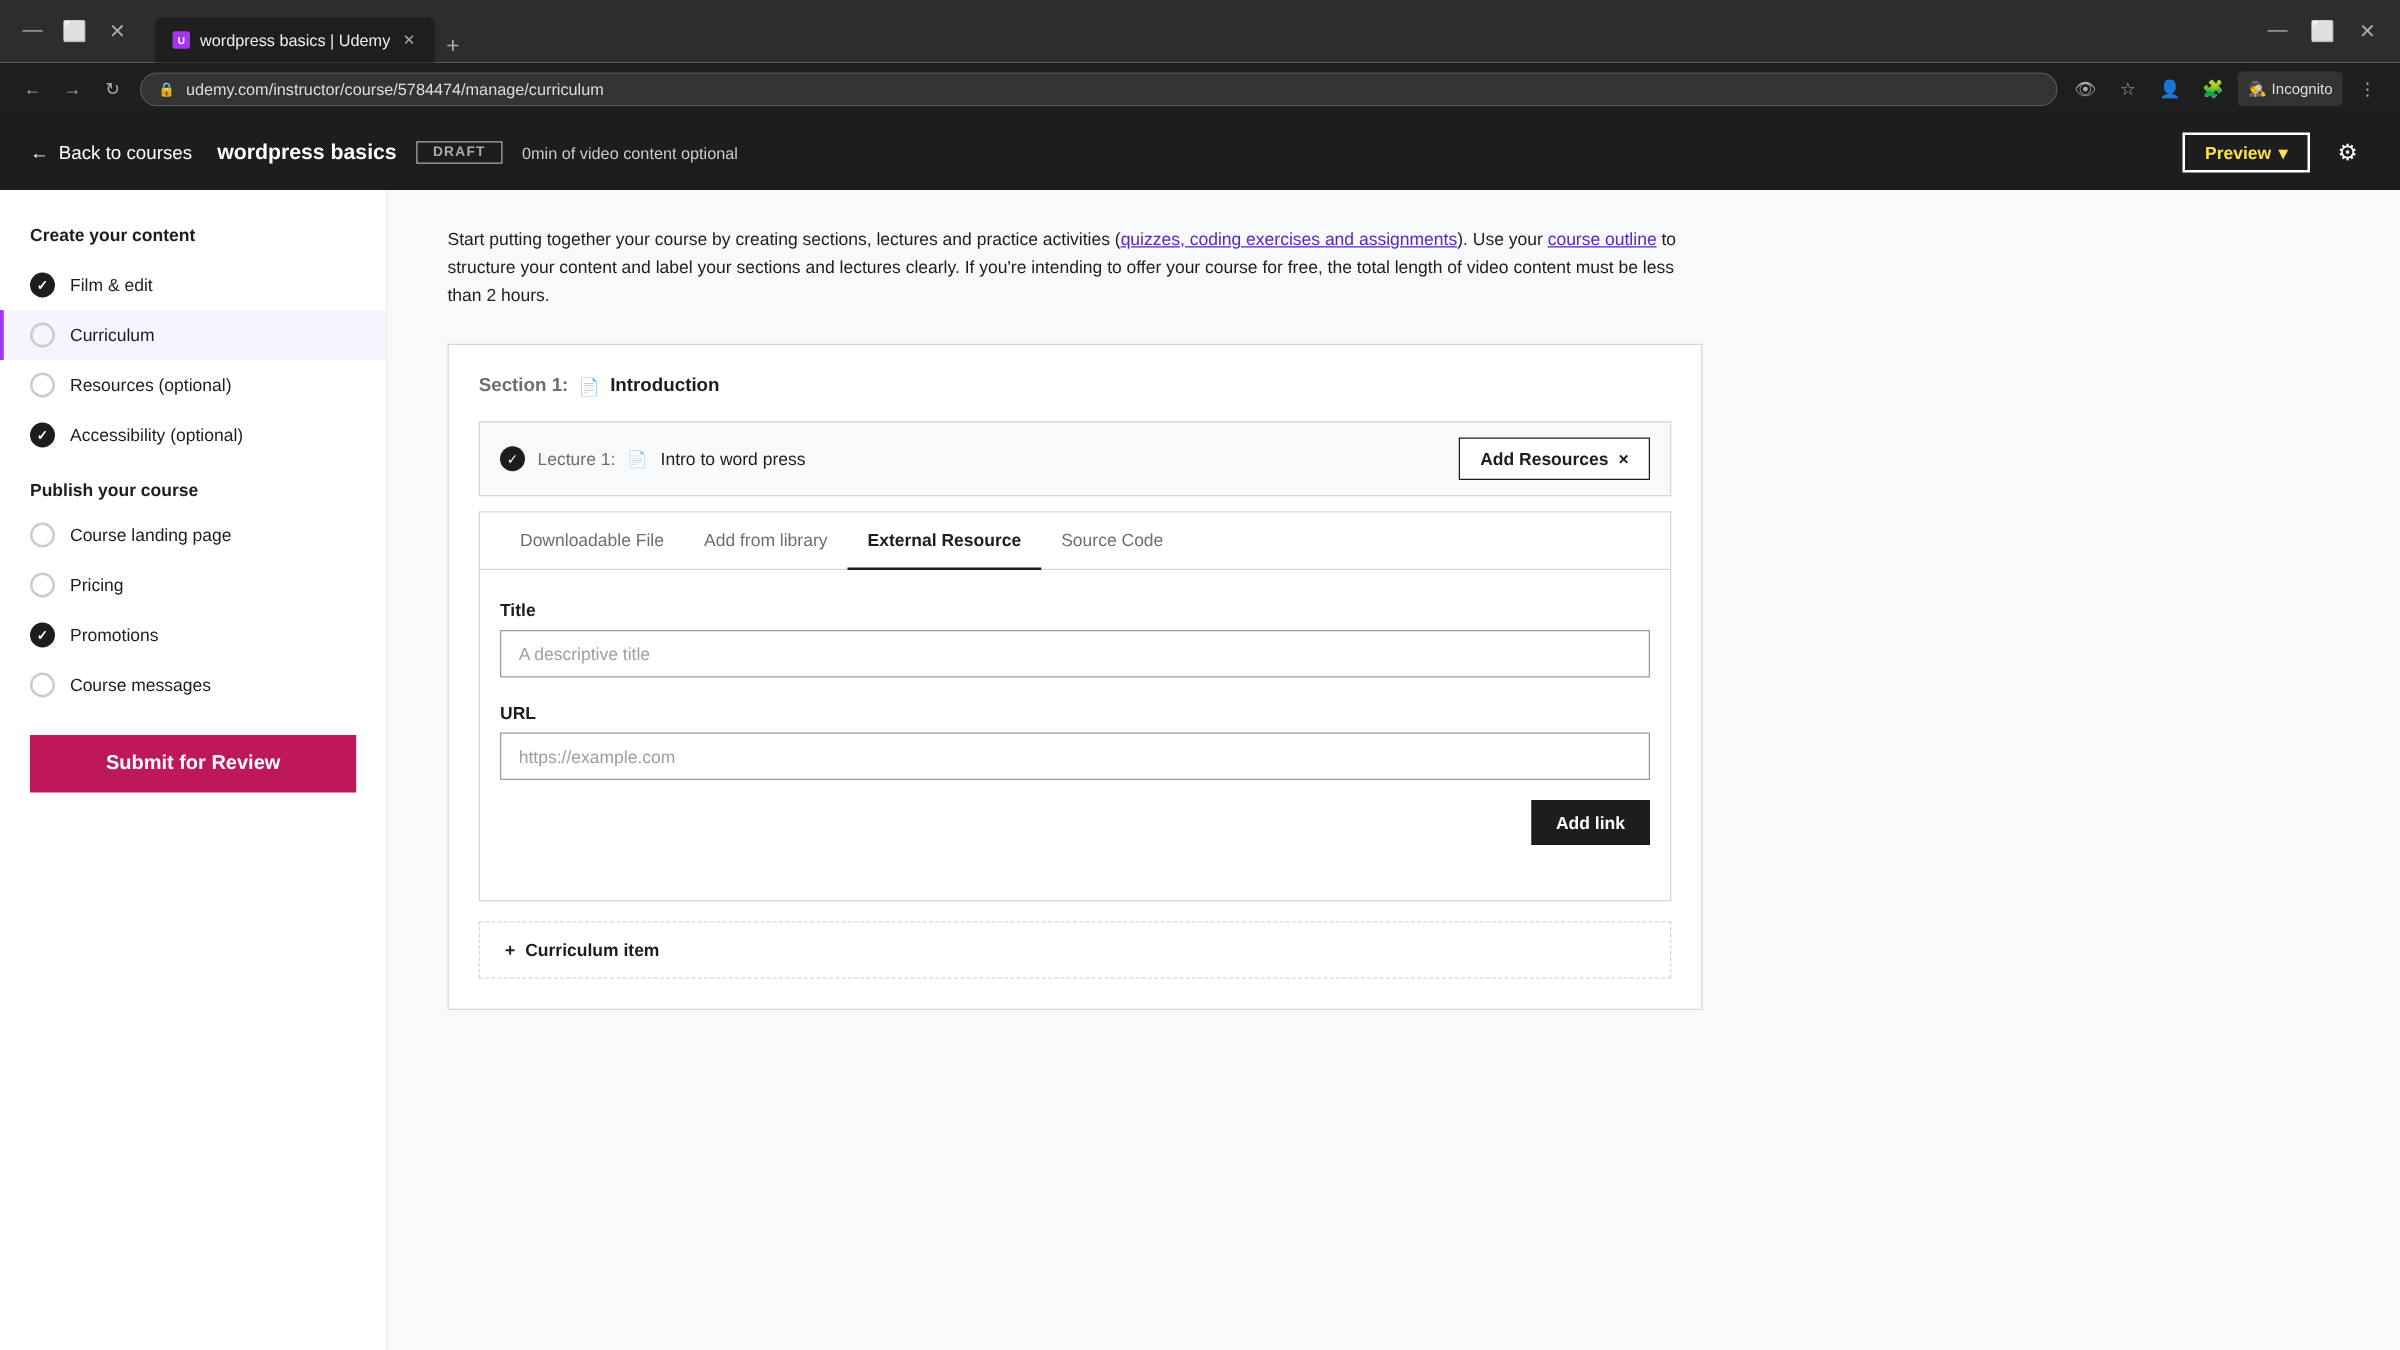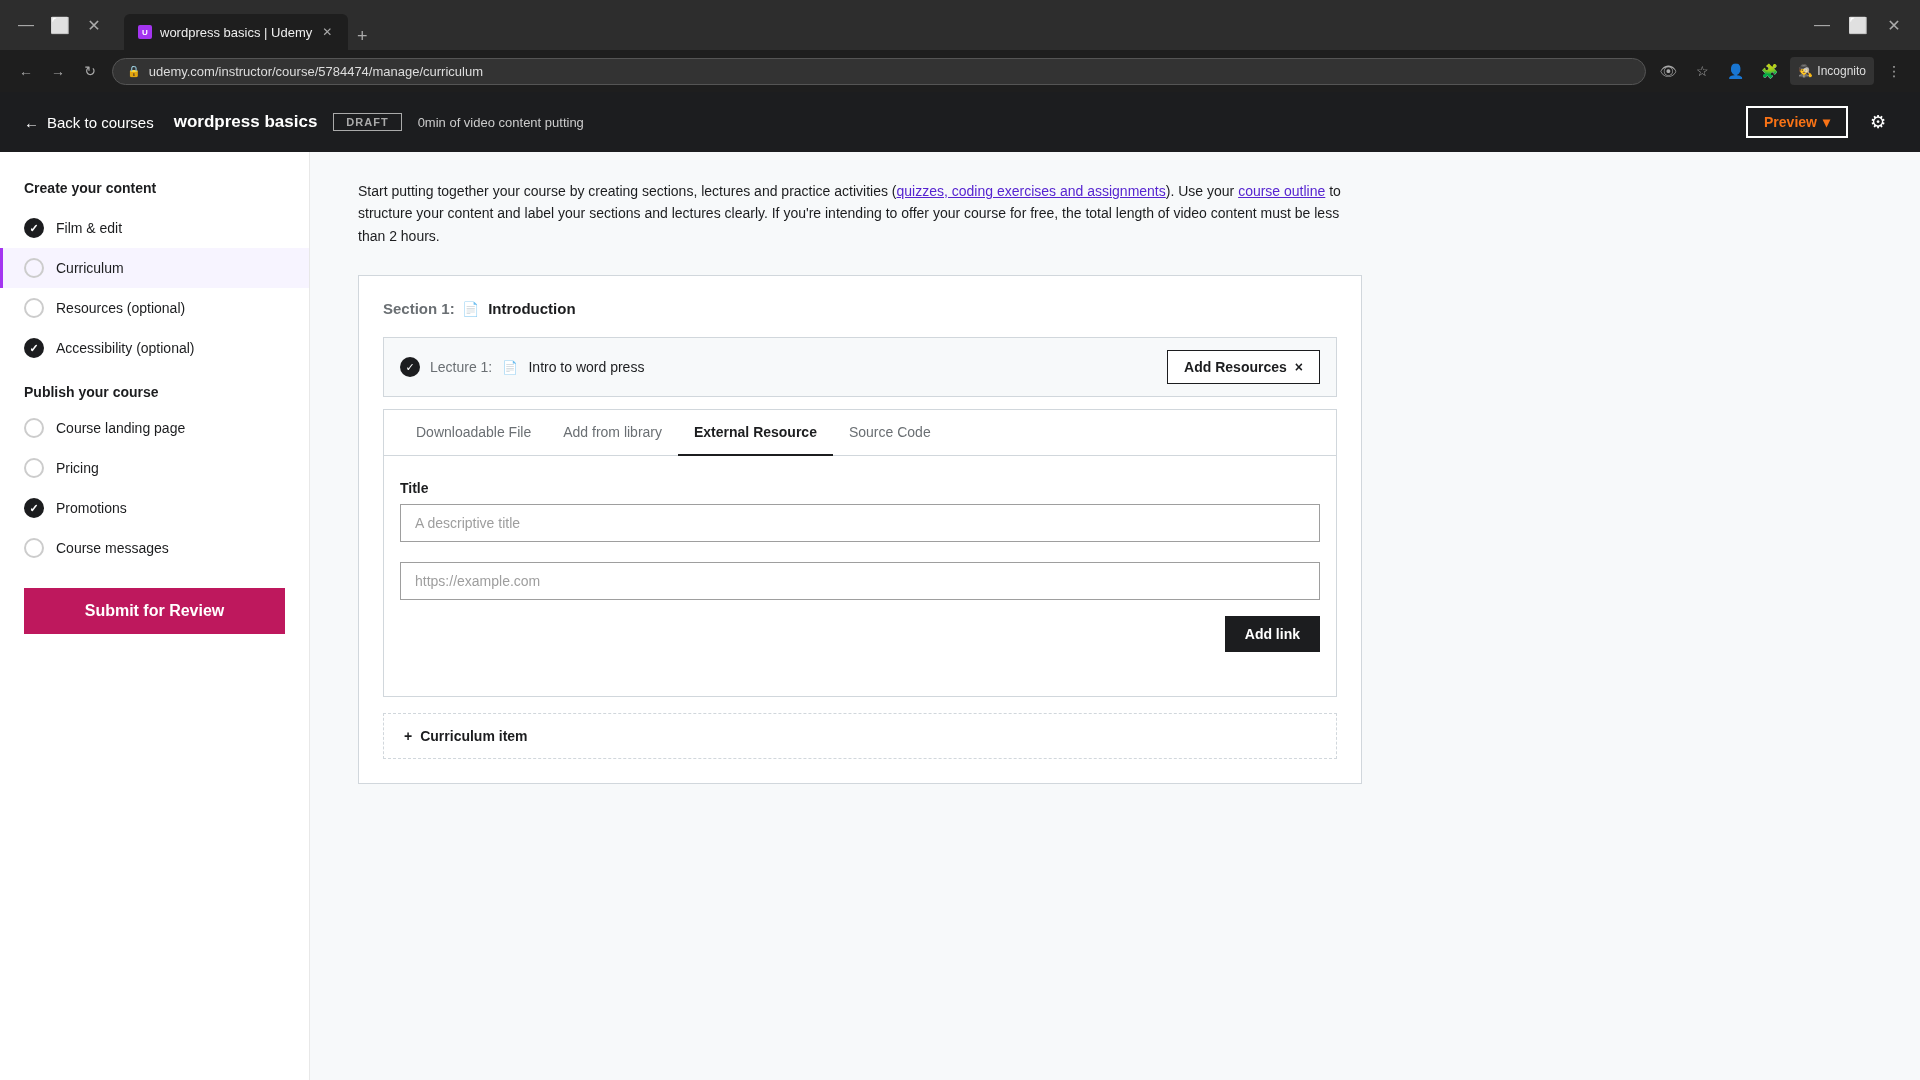--- a/index.html
+++ b/index.html
@@ -160,21 +160,21 @@
       color: #ccc;
       font-size: 13px;
     }
     .header-right {
       margin-left: auto;
       display: flex; align-items: center; gap: 12px;
     }
     .preview-btn {
       background: transparent;
       border: 2px solid #fff;
-      color: #f97316;
+      color: #fde047;
       padding: 6px 16px;
       font-size: 14px;
       font-weight: 600;
       cursor: pointer;
       display: flex; align-items: center; gap: 6px;
     }
     .settings-btn {
       background: transparent;
       border: none;
       color: #fff;
@@ -474,21 +474,21 @@
   </div>
 </div>
 
 <div class="app-header">
   <div class="back-link">
     <span>←</span>
     <span>Back to courses</span>
   </div>
   <span class="course-title">wordpress basics</span>
   <span class="draft-badge">DRAFT</span>
-  <span class="video-info">0min of video content putting</span>
+  <span class="video-info">0min of video content optional</span>
   <div class="header-right">
     <button class="preview-btn">
       <span>Preview</span>
       <span>▾</span>
     </button>
     <button class="settings-btn">⚙</button>
   </div>
 </div>
 
 <div class="main-layout">
@@ -579,20 +579,21 @@
               <span>Source Code</span>
             </div>
           </div>
 
           <div class="resource-form">
             <div class="form-group">
               <label class="form-label">Title</label>
               <input class="form-input" type="text" placeholder="A descriptive title" style="">
             </div>
             <div class="form-group clearfix">
+              <label class="form-label">URL</label>
               <input class="form-input" type="text" style="margin-bottom: 16px;" placeholder="https://example.com">
               <button class="add-link-btn">
                 <span>Add link</span>
               </button>
             </div>
           </div>
         </div>
 
         <div class="curriculum-item-row">
           <span class="plus-icon">+</span>

